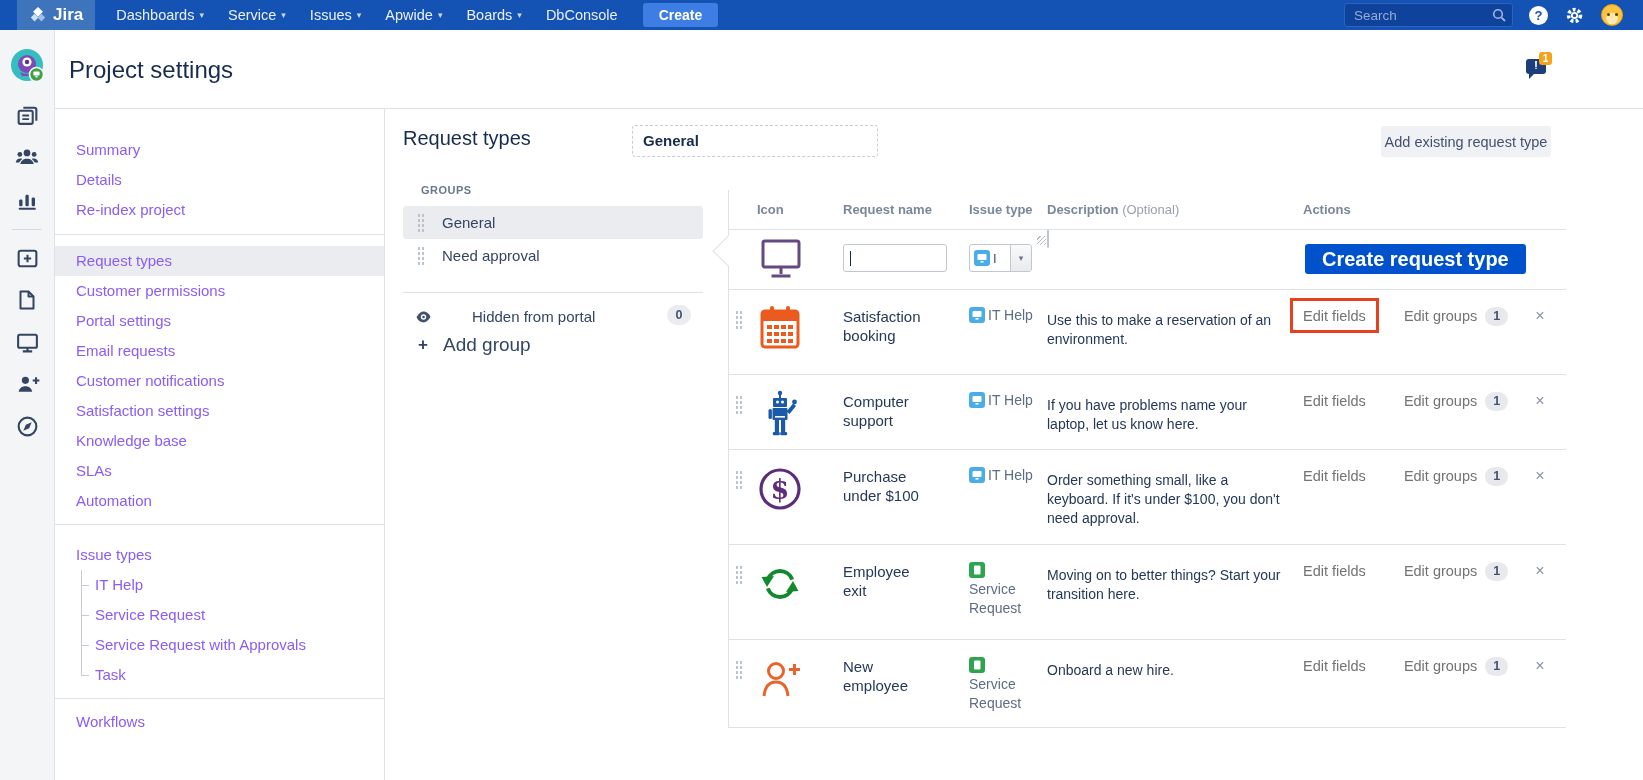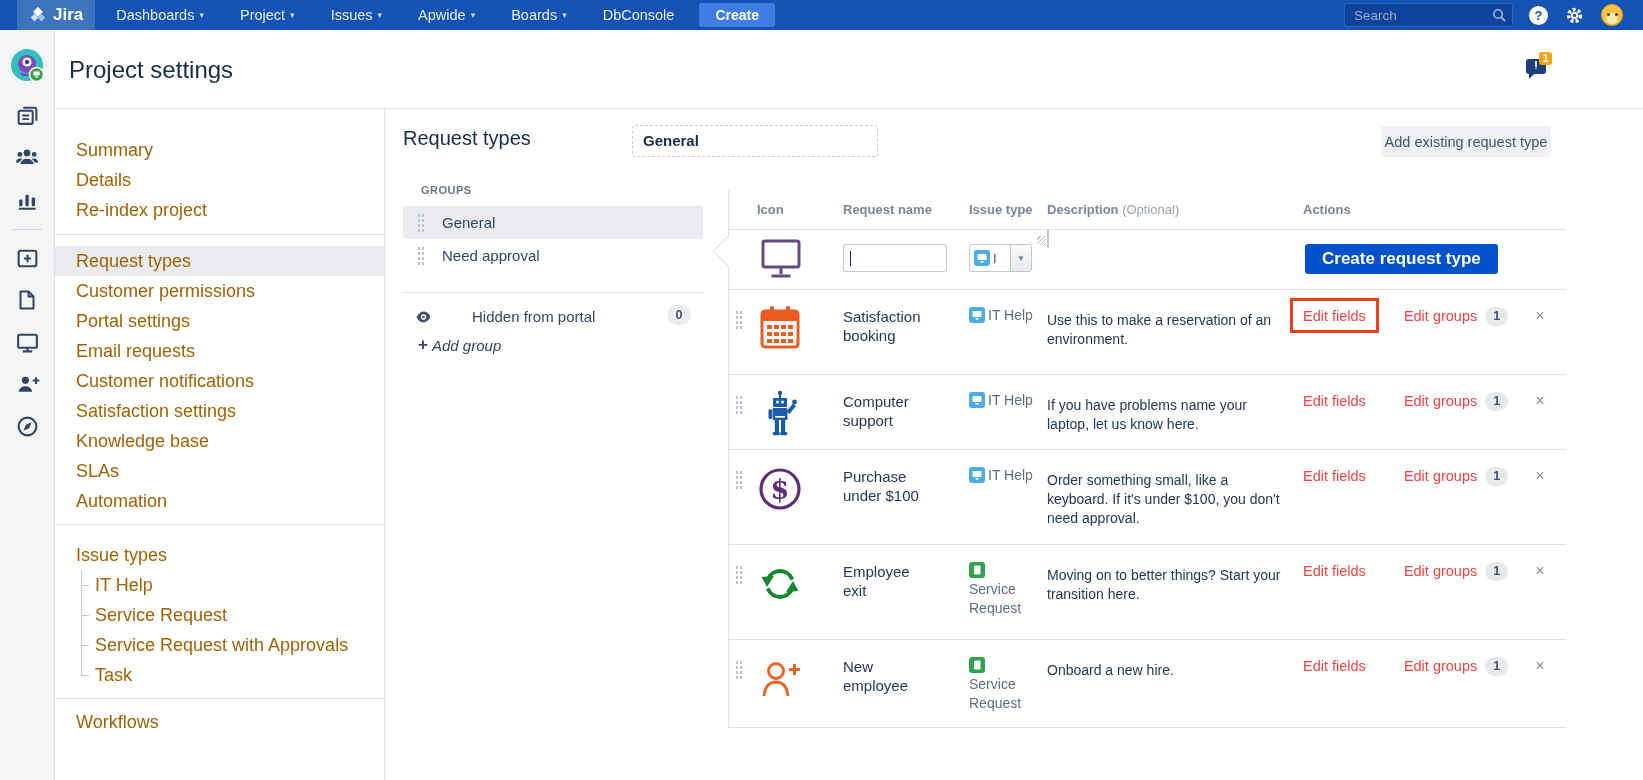--- a/index.html
+++ b/index.html
@@ -3,21 +3,21 @@
 <meta charset="utf-8">
 <style>
   * { margin:0; padding:0; box-sizing:border-box; }
   html,body { width:1643px; height:780px; }
   body { font-family:"Liberation Sans", sans-serif; background:#fff; position:relative; overflow:hidden; color:#172B4D; }
 
   
   .navbar { position:absolute; top:0; left:0; width:1643px; height:30px; background:#1452B4; display:flex; align-items:center; z-index:50; }
   .brand { height:30px; background:#3E74BC; display:flex; align-items:center; gap:6px; padding:0 12px; margin-left:17px; }
   .brand-name { color:#fff; font-size:17px; font-weight:600; }
-  .nav-items { display:flex; align-items:center; margin-left:10px; gap:14px; }
+  .nav-items { display:flex; align-items:center; margin-left:10px; gap:2px; }
   .nav-item { color:#E9F0FA; font-size:14.5px; padding:0 11px; height:30px; display:flex; align-items:center; gap:5px; cursor:pointer; }
   .nav-caret { font-size:9px; color:#C9D9F0; }
   .create-btn { background:#3D7DE4; color:#fff; font-size:14px; font-weight:600; border:none; border-radius:3px; height:24px; padding:0 16px; margin-left:14px; cursor:pointer; }
   .nav-right { position:absolute; right:0; top:0; height:30px; display:flex; align-items:center; }
   .nav-search { position:relative; width:169px; height:24px; margin-right:16px; }
   .nav-search input { width:100%; height:100%; background:#0E429B; border:1px solid #2B63C4; border-radius:3px; color:#fff; font-size:13.5px; padding:0 26px 0 9px; outline:none; }
   .nav-search input::placeholder { color:#93ABD9; }
   .nav-search svg { position:absolute; right:7px; top:5px; }
   .help-circle { width:19px; height:19px; border-radius:50%; background:#fff; color:#1452B4; font-size:13px; font-weight:bold; display:flex; align-items:center; justify-content:center; margin-right:17px; cursor:pointer; }
   .gear { margin-right:17px; cursor:pointer; display:flex; }
@@ -33,21 +33,21 @@
   
   .page { position:absolute; top:30px; left:55px; width:1588px; height:750px; background:#fff; }
   .page-title { position:absolute; left:14px; top:26px; font-size:24px; font-weight:400; color:#172B4D; }
   .feedback { position:absolute; left:1471px; top:24px; width:30px; height:28px; cursor:pointer; }
   .feedback .bubble { position:absolute; left:0; top:5px; width:20px; height:15px; background:#1D3E7B; border-radius:3px; color:#fff; font-size:12px; font-weight:bold; text-align:center; line-height:15px; }
   .feedback .bubble::after { content:""; position:absolute; left:3px; bottom:-5px; border:5px solid transparent; border-top-color:#1D3E7B; border-left-color:#1D3E7B; width:0; height:0; }
   .feedback .count { position:absolute; left:13px; top:-2px; min-width:13px; height:13px; background:#F5A51D; border-radius:3px; color:#fff; font-size:10px; font-weight:bold; text-align:center; line-height:13px; padding:0 2px; }
   .hdr-divider { position:absolute; left:0; top:78px; width:1588px; border-top:1px solid #DFE1E6; }
 
   
-  .settings-nav { position:absolute; left:0; top:79px; width:330px; height:671px; border-right:1px solid #DFE1E6; padding-top:26px; overflow:hidden; font-size:18px; color:#a16207; }
+  .settings-nav { position:absolute; left:0; top:79px; width:330px; height:671px; border-right:1px solid #DFE1E6; padding-top:26px; overflow:hidden; font-size:15px; color:#8b5cf6; }
   .settings-nav ul { list-style:none; }
   .settings-nav li { height:30px; line-height:30px; padding-left:21px; cursor:pointer; white-space:nowrap; }
   .settings-nav li.selected { background:#EBECF0; }
   .snav-hr { border-top:1px solid #DFE1E6; margin:9px 0 11px 0; }
   .snav-hr2 { border-top:1px solid #DFE1E6; margin:8px 0 8px 0; }
   .issue-types-label { margin-top:15px; }
   ul.tree li { position:relative; padding-left:40px; }
   ul.tree li::before { content:""; position:absolute; left:26px; top:0; height:100%; border-left:1px solid #C6CCD6; }
   ul.tree li:last-child::before { height:50%; }
   ul.tree li::after { content:""; position:absolute; left:26px; top:50%; width:8px; border-top:1px solid #C6CCD6; }
@@ -65,47 +65,47 @@
   .group-item.selected { background:#EBECF0; }
   .drag-dots { width:7px; height:19px; margin-left:14px; background-image:radial-gradient(circle, #B8C0CC 1.1px, transparent 1.3px); background-size:4px 5px; cursor:grab; }
   .group-label { margin-left:18px; font-size:15px; color:#344563; }
   .groups-hr { border-top:1px solid #DFE1E6; margin-top:20px; }
   .hidden-row { margin-top:10px; height:22px; display:flex; align-items:flex-end; cursor:pointer;gap:30px; }
   .hidden-row svg { margin-left:12px; }
   .hidden-label { margin-left:10px; font-size:15px; color:#344563; }
   .hidden-count { margin-left:auto; margin-right:12px; background:#EBECF0; border-radius:10px; min-width:24px; height:20px; text-align:center; line-height:20px; font-size:12.5px; font-weight:bold; color:#42526E; }
   .add-group-row { margin-top:9px; height:22px; display:flex; align-items:center; cursor:pointer; }
   .add-glyph { margin-left:12px; font-size:17px; font-weight:bold; color:#344563; width:16px; text-align:center; }
-  .add-group-label { margin-left:1px; font-size:15px; color:#344563;font-style:italic; }
+  .add-group-label { margin-left:12px; font-size:19px; color:#344563; }
 
   
   .rtable { position:absolute; left:673px; top:160px; width:838px; border-left:1px solid #DFE1E6; }
   .notch { position:absolute; left:-12px; top:50px; width:22px; height:22px; background:#fff; border-left:1px solid #DFE1E6; border-bottom:1px solid #DFE1E6; transform:rotate(45deg); }
   .tgrid { display:grid; grid-template-columns:28px 86px 126px 78px 256px 1fr; }
   .thead { height:40px; align-items:center; border-bottom:1px solid #DFE1E6; font-size:13px; font-weight:600; color:#7A869A; }
   .thead .opt { font-weight:400; color:#98A1B0; }
   .form-row { height:60px; border-bottom:1px solid #DFE1E6; align-items:start; padding-top:0; }
   .form-icon { margin-top:6px; }
   .name-input { margin-top:14px; width:104px; height:28px; border:1px solid #C1C7D0; border-radius:3px; font-size:14px; padding:0 7px; outline:none;
     background:linear-gradient(#172B4D,#172B4D) no-repeat 6px center / 1px 15px; }
   .type-select { margin-top:14px; height:28px; width:63px; display:inline-flex; border:1px solid #C1C7D0; border-radius:3px; overflow:hidden; cursor:pointer; background:#fff; }
   .type-select .val { flex:1; display:flex; align-items:center; gap:3px; padding-left:4px; font-size:13px; color:#42526E; }
   .type-select .arrow { width:21px; background:linear-gradient(#FAFAFA,#E9EAEC); border-left:1px solid #C1C7D0; display:flex; align-items:center; justify-content:center; font-size:9px; color:#6B778C; }
   .desc-input { margin-top:12px; width:238px; height:34px; border:1px solid #C1C7D0; border-radius:3px; position:relative; background:#fff; cursor:text; }
   .desc-input .resize { position:absolute; right:2px; bottom:2px; width:9px; height:9px; background:repeating-linear-gradient(135deg, transparent 0 2px, #B5BCC7 2px 3px); cursor:nwse-resize; }
-  .create-rt-btn { margin-top:14px; margin-left:2px; height:30px; padding:0 17px; background:#0052CC; color:#fff; border:none; border-radius:3px; font-size:17px; font-weight:600; cursor:pointer; font-family:inherit; }
+  .create-rt-btn { margin-top:14px; margin-left:2px; height:30px; padding:0 17px; background:#0052CC; color:#fff; border:none; border-radius:3px; font-size:20px; font-weight:600; cursor:pointer; font-family:inherit; }
   .trow { border-bottom:1px solid #DFE1E6; align-items:start; padding-top:16px; }
   .trow .drag-dots { margin-left:6px; margin-top:4px; }
   .row-icon { margin-top:-2px; }
   .cell-name { font-size:15px; color:#253858; line-height:19px; max-width:86px; margin-top:1px; }
   .cell-type { width:64px; font-size:14px; color:#5E6C84; line-height:19px; }
   .cell-type svg { vertical-align:-3px; margin-right:3px; }
   .cell-desc { font-size:14px; color:#253858; line-height:19px; padding-right:14px; margin-top:5px; }
   .cell-actions { display:flex; align-items:flex-start; font-size:14.5px; margin-top:1px; }
-  .action-link { color:#ef4444; text-decoration:none; cursor:pointer; line-height:19px; }
+  .action-link { color:#737373; text-decoration:none; cursor:pointer; line-height:19px; }
   .edit-groups { margin-left:38px; }
   .count-pill { margin-left:8px; background:#E8E9ED; border-radius:10px; min-width:23px; height:19px; text-align:center; line-height:19px; font-size:12.5px; font-weight:bold; color:#42526E; }
   .remove-x { margin-left:27px; color:#8993A4; font-size:16px; line-height:18px; cursor:pointer; }
   .anno-wrap { position:relative; }
   .red-annotation { position:absolute; left:-13px; top:-9px; right:-13px; bottom:-7px; border:3px solid #E8411F; pointer-events:none; }
 
   .r1 { height:85px; } .r2 { height:75px; } .r3 { height:95px; } .r4 { height:95px; } .r5 { height:88px; }
 </style>
 </head>
 <body>
@@ -120,21 +120,21 @@
         </svg>
     </span>
     <span class="brand-name">Jira</span>
   </div>
   <div class="nav-items">
     <span class="nav-item">
         <span>Dashboards</span>
         <span class="nav-caret">▾</span>
       </span>
     <span class="nav-item">
-        <span>Project</span>
+        <span>Service</span>
         <span class="nav-caret">▾</span>
       </span>
     <span class="nav-item">
         <span>Issues</span>
         <span class="nav-caret">▾</span>
       </span>
     <span class="nav-item">
         <span>Apwide</span>
         <span class="nav-caret">▾</span>
       </span>

